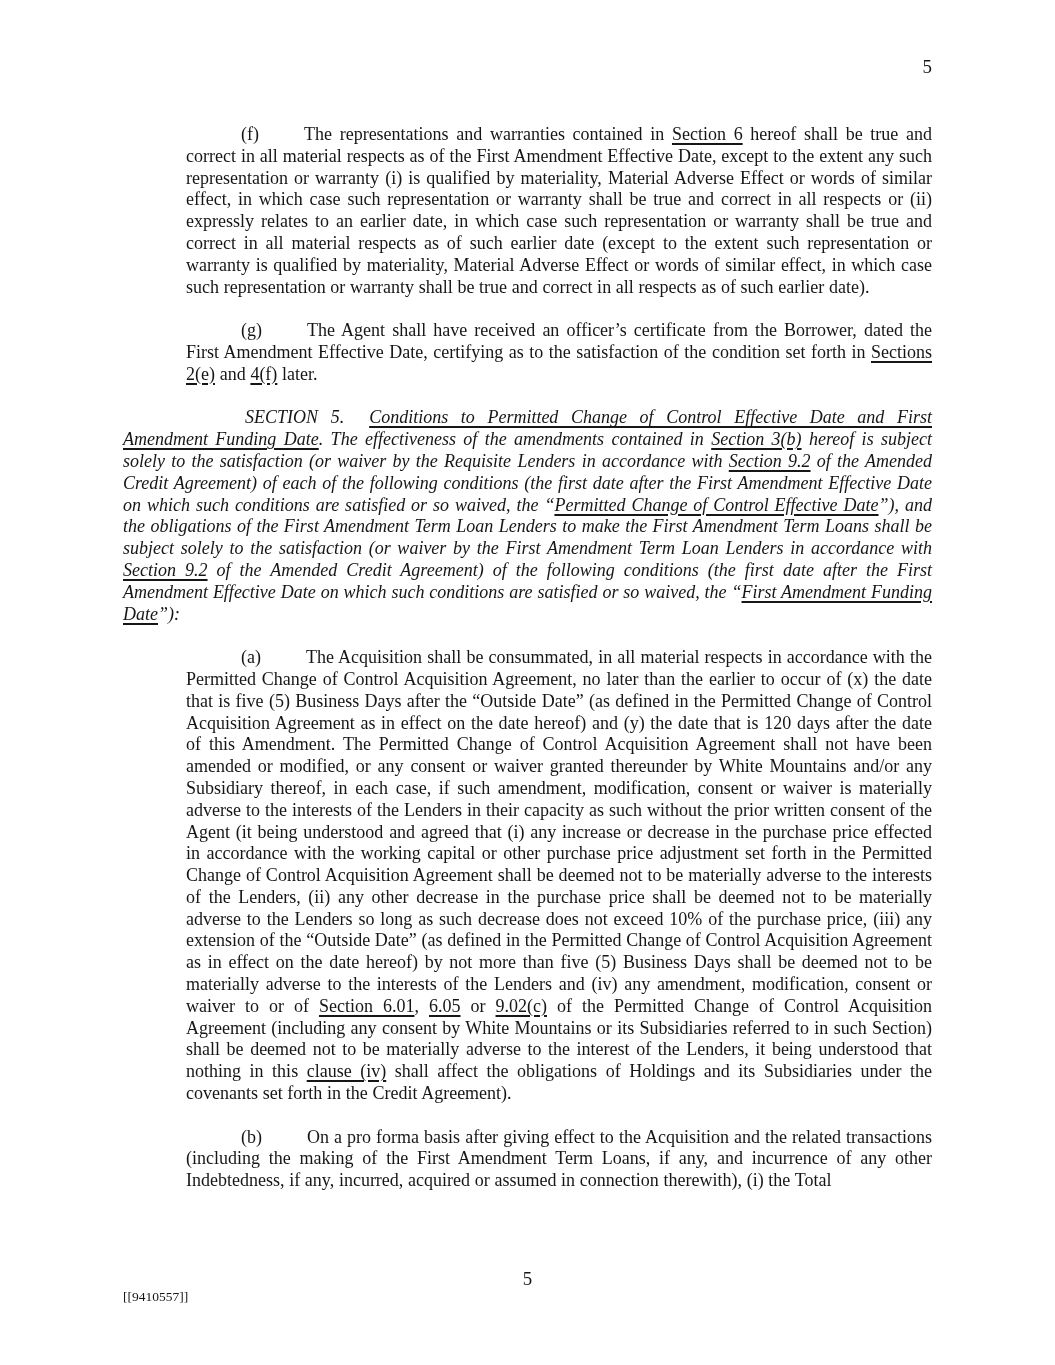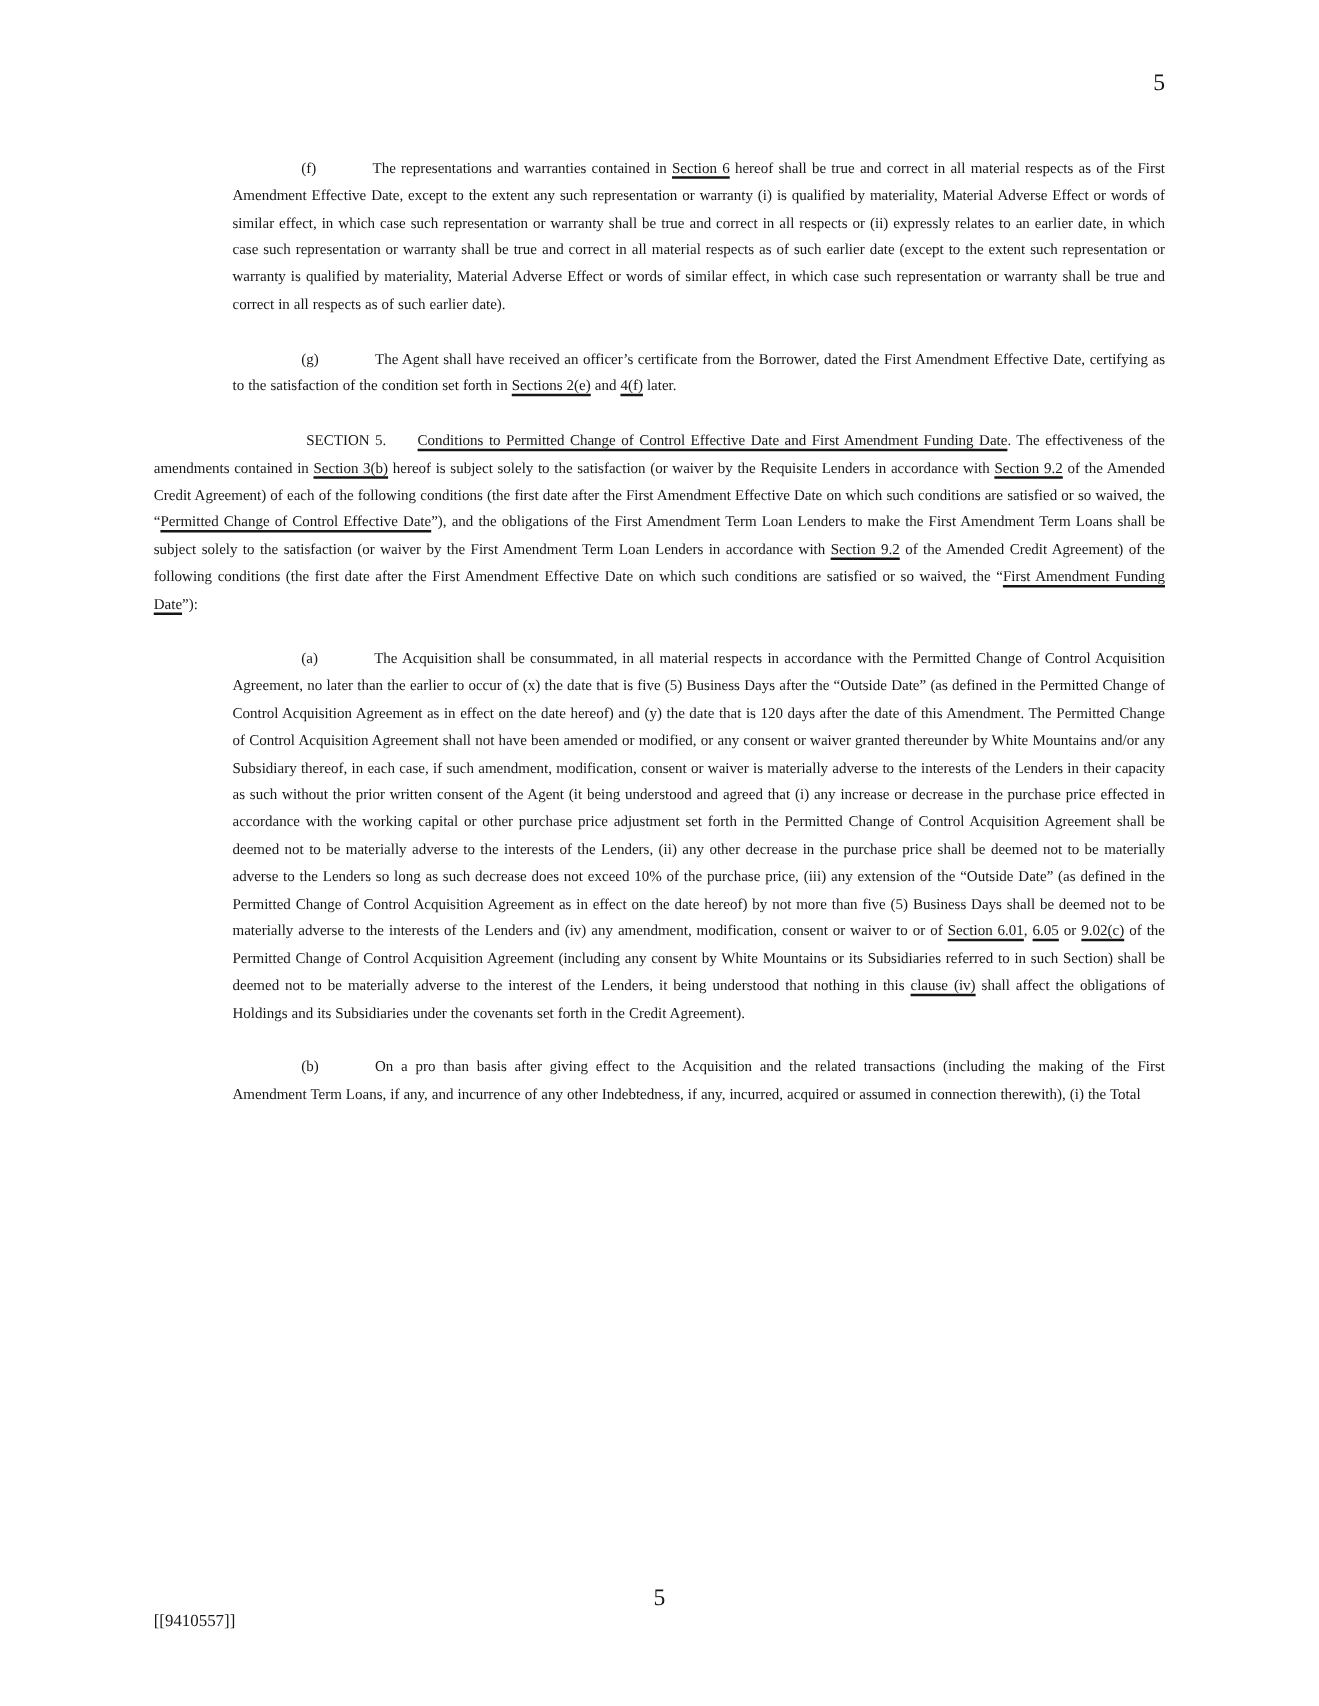--- a/index.html
+++ b/index.html
@@ -25,33 +25,34 @@
     font-size: 18.9px;
     line-height: 21.8px;
   }
   .doc-body {
     position: absolute;
     top: 124px;
     left: 123px;
     width: 809px;
   }
   .para {
-    font-size: 12px;
+    font-size: 18px;
     line-height: 21.8px;
     text-align: justify;
     margin: 0 0 21.8px 0;
     word-spacing: 0.2px;
   }
   .para.letter {
     margin-left: 63px;
     text-indent: 55px;
   }
   .para.section {
     margin-left: 0;
     text-indent: 122px;
+    font-style: italic;
   }
   .tab {
     display: inline-block;
     width: 45px;
   }
   .tab.tab-sm {
     width: 25px;
   }
   .u {
     text-decoration: underline;
@@ -80,20 +81,20 @@
 
 <div class="page">
 
   <div class="page-number-top">5</div>
 
   <div class="doc-body">
     <p class="para letter"><span>(f)</span><span class="tab"></span><span>The representations and warranties contained in </span><span class="u">Section 6</span><span> hereof shall be true and correct in all material respects as of the First Amendment Effective Date, except to the extent any such representation or warranty (i) is qualified by materiality, Material Adverse Effect or words of similar effect, in which case such representation or warranty shall be true and correct in all respects or (ii) expressly relates to an earlier date, in which case such representation or warranty shall be true and correct in all material respects as of such earlier date (except to the extent such representation or warranty is qualified by materiality, Material Adverse Effect or words of similar effect, in which case such representation or warranty shall be true and correct in all respects as of such earlier date).</span></p>
     <p class="para letter"><span>(g)</span><span class="tab"></span><span>The Agent shall have received an officer’s certificate from the Borrower, dated the First Amendment Effective Date, certifying as to the satisfaction of the condition set forth in </span><span class="u">Sections 2(e)</span><span> and </span><span class="u">4(f)</span><span> later.</span></p>
     <p class="para section"><span>SECTION 5.</span><span class="tab tab-sm"></span><span class="u">Conditions to Permitted Change of Control Effective Date and First Amendment Funding Date</span><span>. The effectiveness of the amendments contained in </span><span class="u">Section 3(b)</span><span> hereof is subject solely to the satisfaction (or waiver by the Requisite Lenders in accordance with </span><span class="u">Section 9.2</span><span> of the Amended Credit Agreement) of each of the following conditions (the first date after the First Amendment Effective Date on which such conditions are satisfied or so waived, the “</span><span class="u">Permitted Change of Control Effective Date</span><span>”), and the obligations of the First Amendment Term Loan Lenders to make the First Amendment Term Loans shall be subject solely to the satisfaction (or waiver by the First Amendment Term Loan Lenders in accordance with </span><span class="u">Section 9.2</span><span> of the Amended Credit Agreement) of the following conditions (the first date after the First Amendment Effective Date on which such conditions are satisfied or so waived, the “</span><span class="u">First Amendment Funding Date</span><span>”):</span></p>
     <p class="para letter"><span>(a)</span><span class="tab"></span><span>The Acquisition shall be consummated, in all material respects in accordance with the Permitted Change of Control Acquisition Agreement, no later than the earlier to occur of (x) the date that is five (5) Business Days after the “Outside Date” (as defined in the Permitted Change of Control Acquisition Agreement as in effect on the date hereof) and (y) the date that is 120 days after the date of this Amendment. The Permitted Change of Control Acquisition Agreement shall not have been amended or modified, or any consent or waiver granted thereunder by White Mountains and/or any Subsidiary thereof, in each case, if such amendment, modification, consent or waiver is materially adverse to the interests of the Lenders in their capacity as such without the prior written consent of the Agent (it being understood and agreed that (i) any increase or decrease in the purchase price effected in accordance with the working capital or other purchase price adjustment set forth in the Permitted Change of Control Acquisition Agreement shall be deemed not to be materially adverse to the interests of the Lenders, (ii) any other decrease in the purchase price shall be deemed not to be materially adverse to the Lenders so long as such decrease does not exceed 10% of the purchase price, (iii) any extension of the “Outside Date” (as defined in the Permitted Change of Control Acquisition Agreement as in effect on the date hereof) by not more than five (5) Business Days shall be deemed not to be materially adverse to the interests of the Lenders and (iv) any amendment, modification, consent or waiver to or of </span><span class="u">Section 6.01</span><span>, </span><span class="u">6.05</span><span> or </span><span class="u">9.02(c)</span><span> of the Permitted Change of Control Acquisition Agreement (including any consent by White Mountains or its Subsidiaries referred to in such Section) shall be deemed not to be materially adverse to the interest of the Lenders, it being understood that nothing in this </span><span class="u">clause (iv)</span><span> shall affect the obligations of Holdings and its Subsidiaries under the covenants set forth in the Credit Agreement).</span></p>
-    <p class="para letter"><span>(b)</span><span class="tab"></span><span>On a pro than basis after giving effect to the Acquisition and the related transactions (including the making of the First Amendment Term Loans, if any, and incurrence of any other Indebtedness, if any, incurred, acquired or assumed in connection therewith), (i) the Total</span></p>
+    <p class="para letter"><span>(b)</span><span class="tab"></span><span>On a pro forma basis after giving effect to the Acquisition and the related transactions (including the making of the First Amendment Term Loans, if any, and incurrence of any other Indebtedness, if any, incurred, acquired or assumed in connection therewith), (i) the Total</span></p>
   </div>
 
   <div class="page-number-bottom">5</div>
 
   <div class="doc-id-footer">[[9410557]]</div>
 
 </div>
 
 </body></html>

